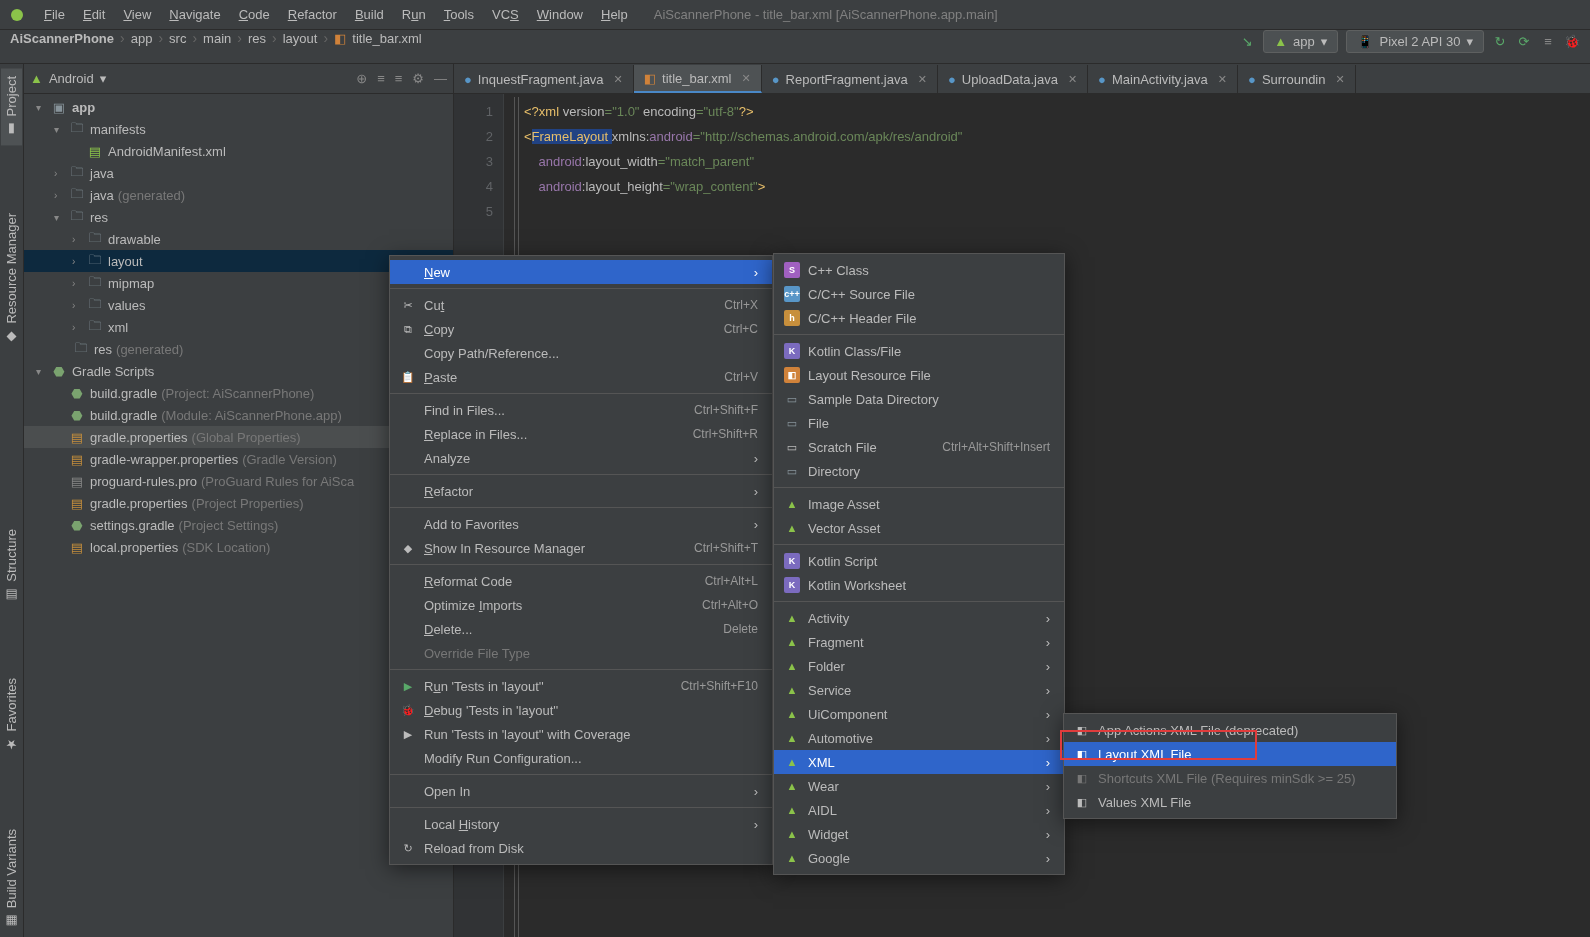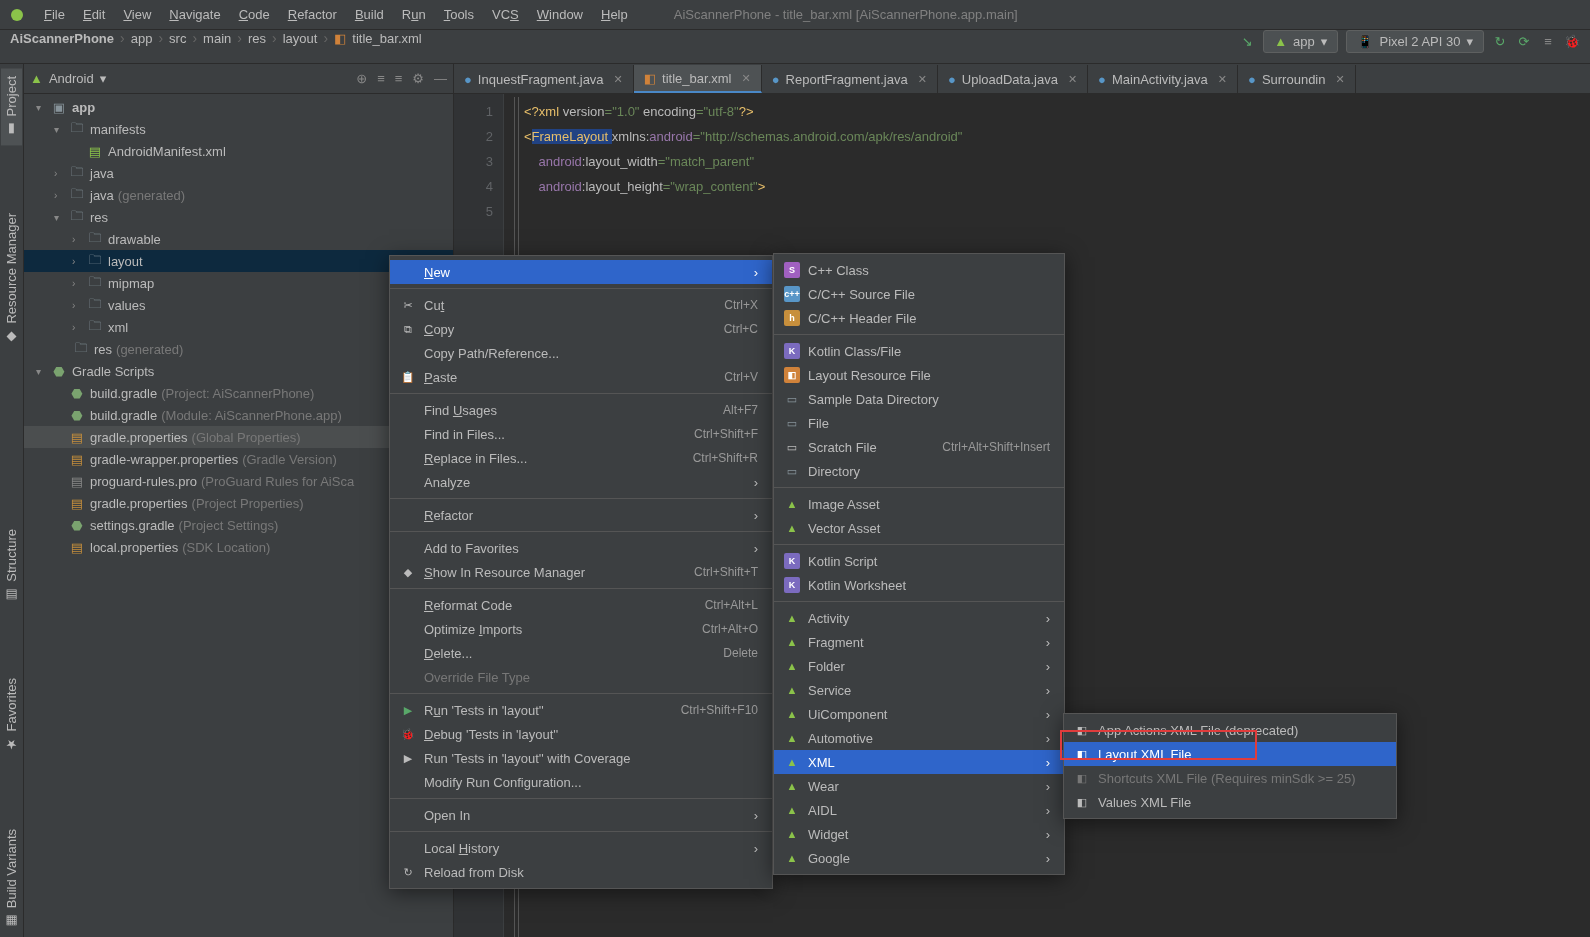--- a/index.html
+++ b/index.html
@@ -1,21 +1,21 @@
 <!DOCTYPE html>
 <html><head>
 <meta charset="utf-8">
 <style>
 * { margin:0; padding:0; box-sizing:border-box; font-family:"Segoe UI",Arial,sans-serif; font-size:13px; user-select:none; }
 body { background:#2b2b2b; color:#bbbbbb; width:1590px; height:937px; overflow:hidden; position:relative; }
 .menubar { height:30px; background:#3c3f41; display:flex; align-items:center; padding:0 8px; gap:2px; border-bottom:1px solid #2b2b2b; }
 .menubar .logo { width:18px; height:18px; margin-right:8px; display:flex; align-items:center; justify-content:center; }
 .menubar .mi { padding:3px 8px; cursor:pointer; }
 .menubar .mi u { text-decoration:underline; }
-.menubar .title { margin-left:36px; color:#808080; }
+.menubar .title { margin-left:16px; color:#808080; }
 .navbar { height:34px; background:#3c3f41; display:flex; align-items:flex-start; padding:0 10px; border-bottom:1px solid #2b2b2b; justify-content:space-between; }
 .breadcrumbs { display:flex; align-items:center; gap:6px; }
 .breadcrumbs .sep { color:#666; font-size:14px; }
 .breadcrumbs .crumb { color:#bbbbbb; }
 .nav-right { display:flex; align-items:center; gap:8px; }
 .nav-btn { background:#4c5052; border:1px solid #5e6060; padding:3px 10px; border-radius:3px; display:flex; align-items:center; gap:6px; color:#bbbbbb; }
 .nav-icon { width:16px; height:16px; display:inline-flex; align-items:center; justify-content:center; color:#888; }
 .main { display:flex; height:calc(100% - 64px); }
 .sidebar-left { width:24px; background:#3c3f41; border-right:1px solid #2b2b2b; display:flex; flex-direction:column; align-items:center; padding-top:4px; gap:60px; }
 .sidebar-tab { writing-mode:vertical-rl; transform:rotate(180deg); padding:8px 3px; color:#bbbbbb; font-size:12px; display:flex; align-items:center; gap:6px; }
@@ -351,25 +351,20 @@
       <span class="lbl">Copy Path/Reference...</span>
     </div>
     <div class="ctx-row">
       <span class="ctx-icn">📋</span>
       <span class="lbl"><u>P</u>aste</span>
       <span class="sc">Ctrl+V</span>
     </div>
     <div class="ctx-sep"></div>
     <div class="ctx-row">
       <span class="ctx-icn"></span>
-      <span class="lbl">Find <u>U</u>sages</span>
-      <span class="sc">Alt+F7</span>
-    </div>
-    <div class="ctx-row">
-      <span class="ctx-icn"></span>
       <span class="lbl">Find in Files...</span>
       <span class="sc">Ctrl+Shift+F</span>
     </div>
     <div class="ctx-row">
       <span class="ctx-icn"></span>
       <span class="lbl"><u>R</u>eplace in Files...</span>
       <span class="sc">Ctrl+Shift+R</span>
     </div>
     <div class="ctx-row">
       <span class="ctx-icn"></span>

